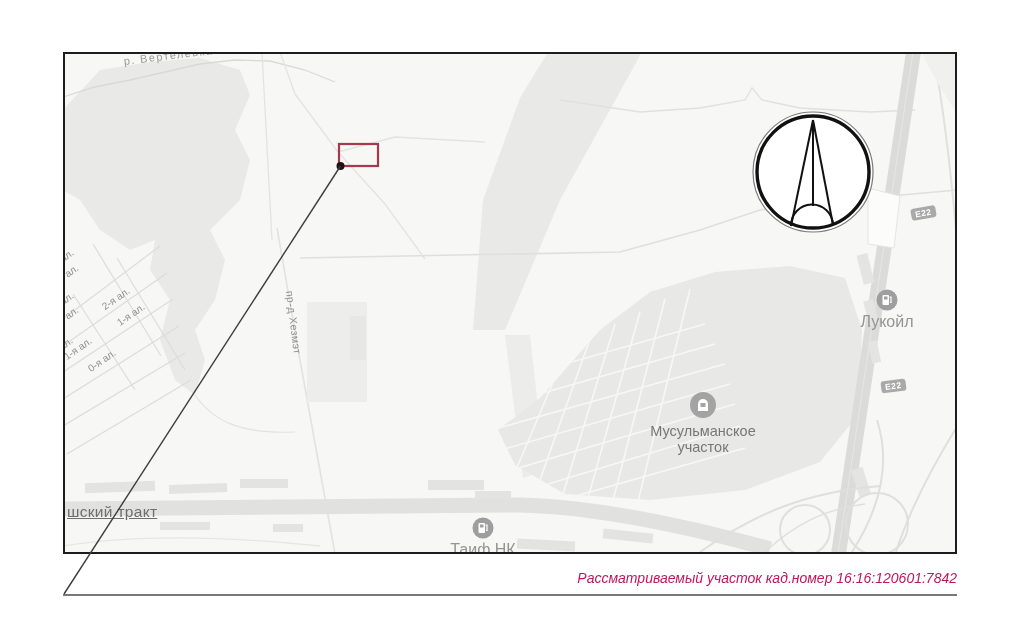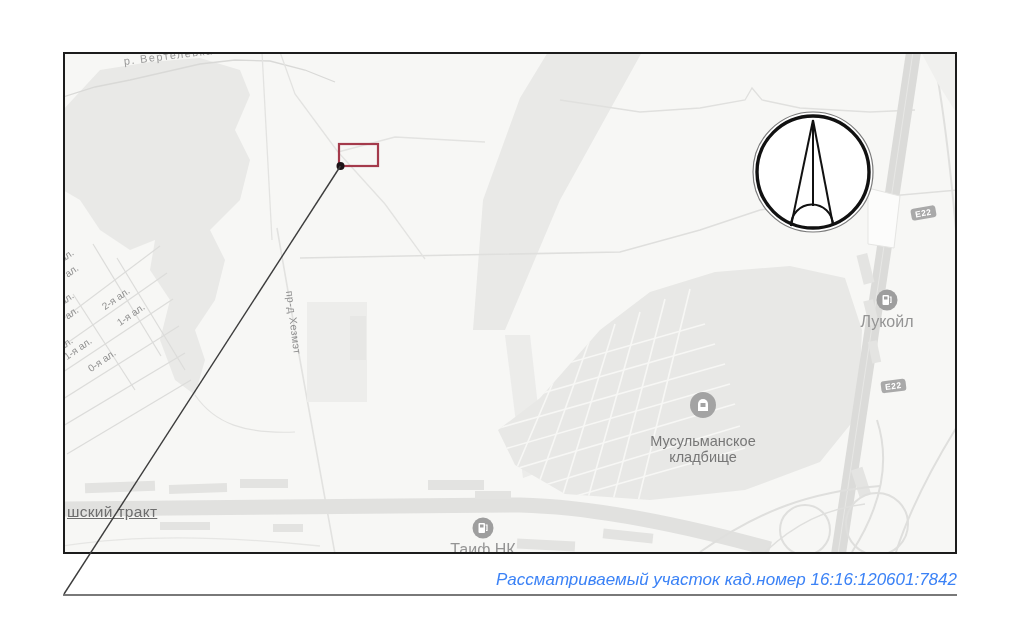--- a/index.html
+++ b/index.html
@@ -18,22 +18,22 @@
                transform:rotate(83deg);transform-origin:0 0;}
   .tract{font-size:15.5px;color:#6e6e6e;letter-spacing:.3px;text-decoration:underline;}
   .poi{position:absolute;text-align:center;}
   .poi .icon{display:block;margin:0 auto;}
   .poi .poi-lbl{display:block;margin-top:2px;font-size:16px;color:#949494;white-space:nowrap;}
   .cem-lbl{font-size:14.5px;line-height:15.5px;color:#777777;font-weight:500;}
   .badge{position:absolute;background:#a9a9a9;color:#ffffff;font-size:8.5px;font-weight:bold;
          padding:1px 4px;border-radius:3px;letter-spacing:.5px;line-height:10px;}
   
   .overlay{position:absolute;left:0;top:0;z-index:3;pointer-events:none;}
-  .caption{position:absolute;right:66px;top:570px;z-index:4;font-size:17px;font-style:italic;
-           color:#3b82f6;white-space:nowrap;}
+  .caption{position:absolute;right:66px;top:570px;z-index:4;font-size:14px;font-style:italic;
+           color:#be185d;white-space:nowrap;}
 </style>
 </head>
 <body>
 
 <div class="canvas">
 
   <div class="map-frame">
 
     <svg class="map-svg" width="890" height="498" viewBox="0 0 890 498">
 
@@ -145,22 +145,22 @@
     <div class="maplbl passage-lbl">пр-д Хезмэт</div>
 
     <div class="maplbl tract" style="left:2px;top:449px">шский тракт</div>
 
     <div class="poi" style="left:561px;top:337px;width:154px">
       <svg class="icon" width="28" height="28" viewBox="0 0 28 28">
         <circle cx="14" cy="14" r="13" fill="#a3a3a3"></circle>
         <path d="M9,20 v-7 a5,5 0 0 1 10,0 v7 z" fill="#ffffff"></path>
         <rect x="11.5" y="12" width="5" height="4" fill="#a3a3a3"></rect>
       </svg>
-      <span class="cem-lbl" style="display:block;margin-top:15px">Мусульманское</span>
-      <span class="cem-lbl" style="display:block">кладбище</span>
+      <span class="cem-lbl" style="display:block;margin-top:5px">Мусульманское</span>
+      <span class="cem-lbl" style="display:block">участок</span>
     </div>
 
     <div class="poi" style="left:782px;top:235px;width:80px">
       <svg class="icon" width="22" height="22" viewBox="0 0 22 22">
         <circle cx="11" cy="11" r="10.5" fill="#9e9e9e"></circle>
         <rect x="6.5" y="6" width="6.5" height="10" rx="1" fill="#ffffff"></rect>
         <rect x="8" y="7.5" width="3.5" height="3" fill="#9e9e9e"></rect>
         <path d="M13.5,8 h1.5 v5.5 h-1" fill="none" stroke="#ffffff" stroke-width="1.2"></path>
       </svg>
       <span class="poi-lbl">Лукойл</span>

